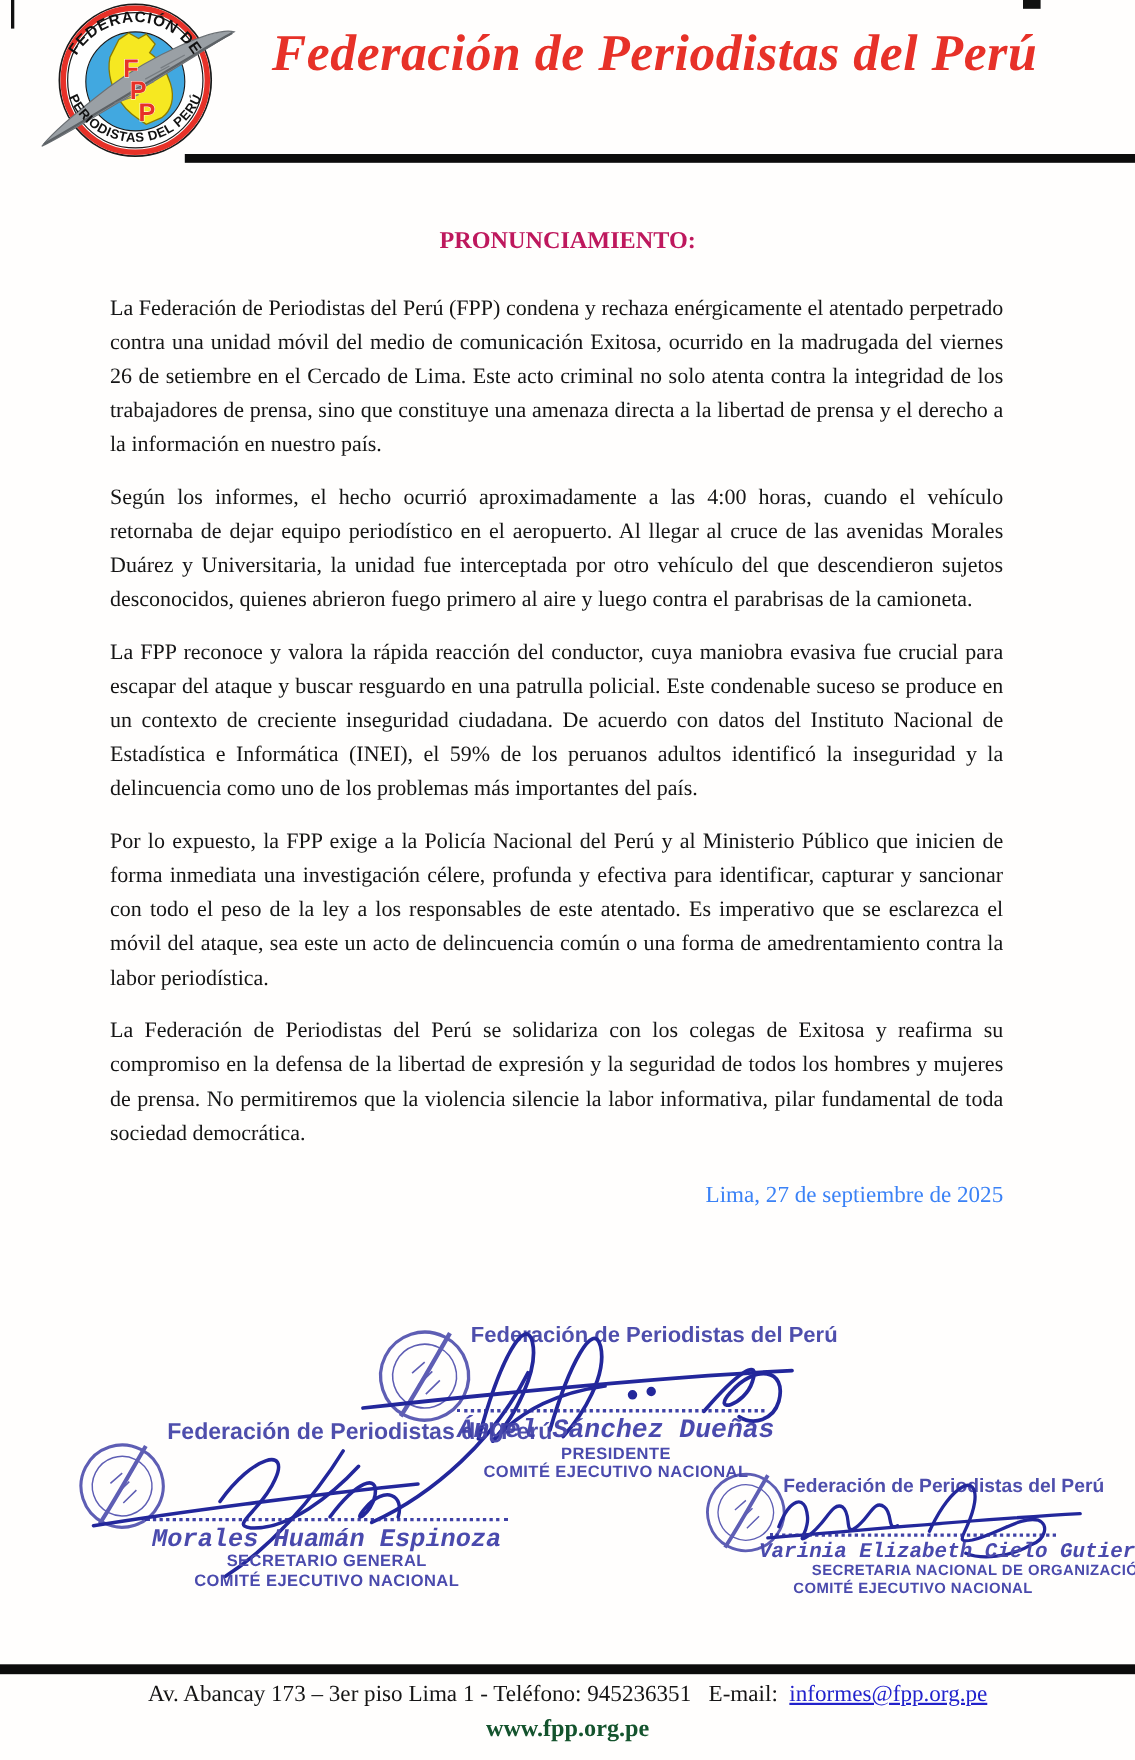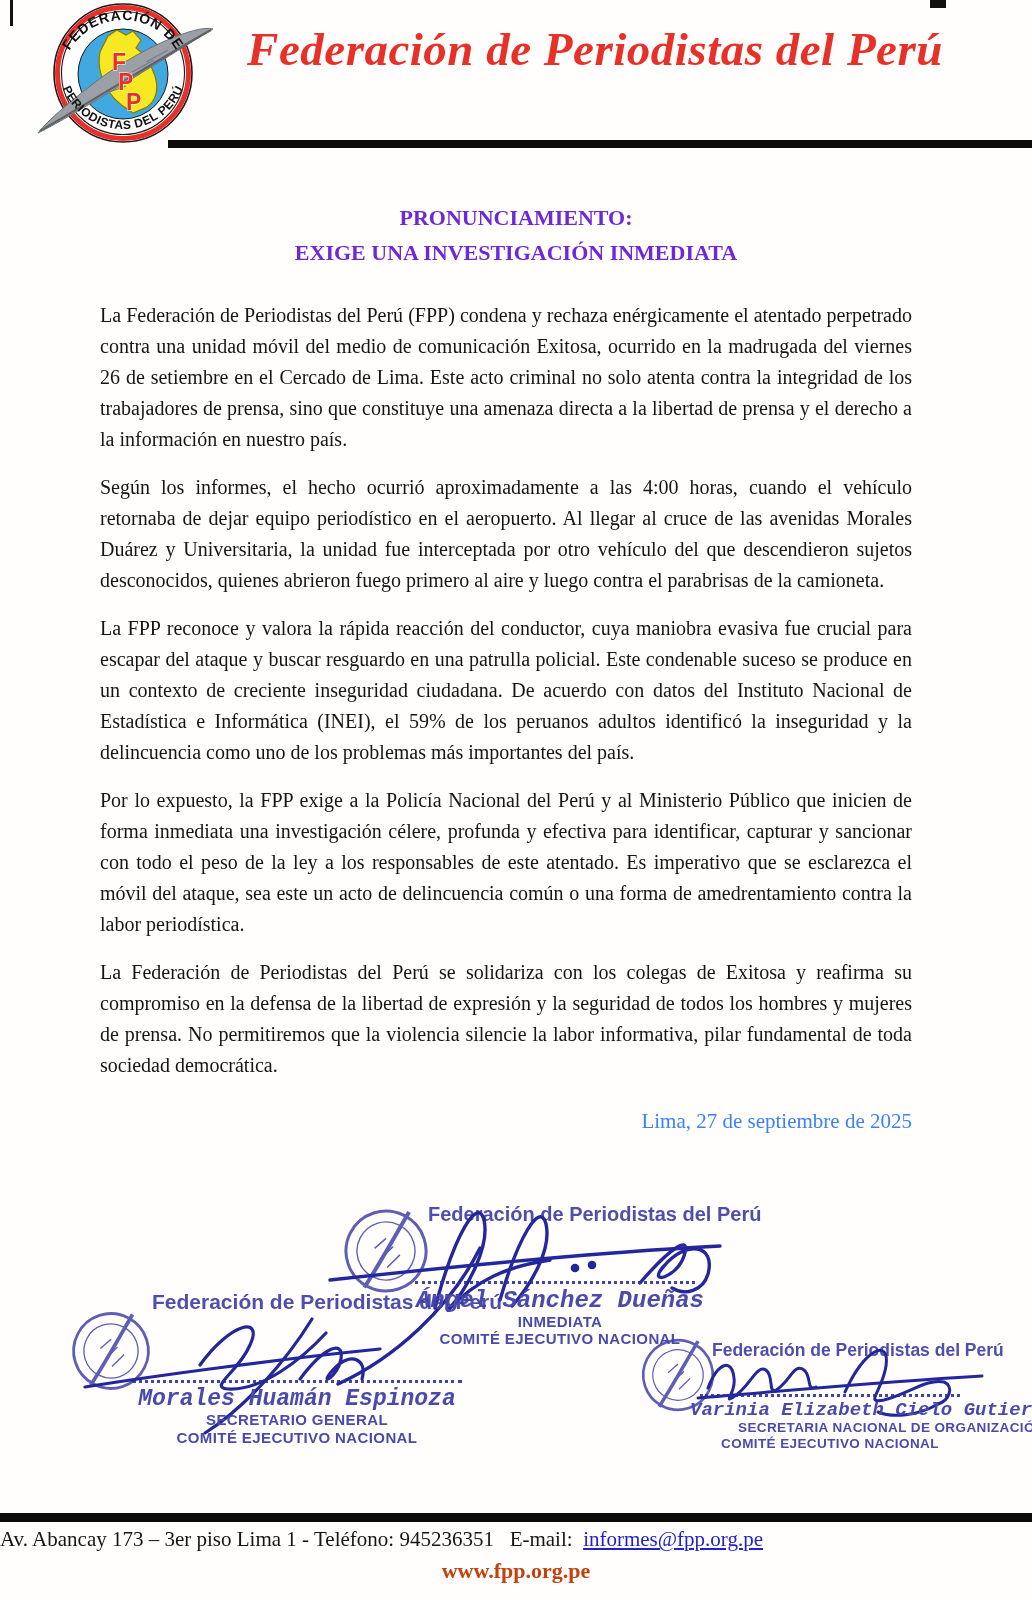--- a/index.html
+++ b/index.html
@@ -27,21 +27,21 @@
     margin-top:4px;letter-spacing:0.5px;
   }
   .header-rule{position:absolute;left:168px;top:140px;width:864px;height:8px;background:#0c0c0c;}
   .artifact-tl{position:absolute;left:10px;top:0;width:3px;height:26px;background:#111;}
   .artifact-tr{position:absolute;left:930px;top:0;width:16px;height:8px;background:#111;}
 
   
   .doc-body{position:absolute;left:0;top:200px;width:1032px;padding:0;}
   .doc-title{
     width:832px;margin:0 auto 0 100px;text-align:center;
-    font-weight:bold;font-size:22px;line-height:35px;color:#6d28d9;
+    font-weight:bold;font-size:22px;line-height:35px;color:#be185d;
   }
   .paragraphs{margin:30px 120px 0 100px;}
   .paragraphs p{
     margin:0 0 17px 0;
     font-size:20px;line-height:31px;
     text-align:justify;color:#151515;
   }
   .dateline{
     margin:28px 120px 0 100px;
     text-align:right;font-size:21px;color:#3b82f6;
@@ -66,27 +66,27 @@
   .sig-role,.sig-comm{
     position:absolute;
     font-family:"Liberation Sans", sans-serif;
     font-weight:bold;color:#4a4aad;
     white-space:nowrap;text-align:center;letter-spacing:.4px;
   }
 
   
   .footer-bar{position:absolute;left:0;top:1513px;width:1032px;height:9px;background:#0c0c0c;}
   .footer-line1{
-    position:absolute;left:0;top:1527px;width:1032px;text-align:left;
+    position:absolute;left:0;top:1527px;width:1032px;text-align:center;
     font-size:21px;color:#151515;
   }
   .footer-line1 .email{color:#2222cc;text-decoration:underline;cursor:pointer;}
   .footer-line2{
     position:absolute;left:0;top:1558px;width:1032px;text-align:center;
-    font-size:22px;font-weight:bold;color:#c2410c;
+    font-size:22px;font-weight:bold;color:#14532d;
   }
 </style>
 </head>
 <body>
 
 <div class="page">
 
   <div class="header">
     <div class="artifact-tl"></div>
     <div class="artifact-tr"></div>
@@ -129,21 +129,20 @@
 
     <div class="header-text">
       <div class="org-title">Federación de Periodistas del Perú</div>
     </div>
     <div class="header-rule"></div>
   </div>
 
   <div class="doc-body">
     <div class="doc-title">
       <div>PRONUNCIAMIENTO:</div>
-      <div>EXIGE UNA INVESTIGACIÓN INMEDIATA</div>
     </div>
     <div class="paragraphs">
       <p>La Federación de Periodistas del Perú (FPP) condena y rechaza enérgicamente el atentado perpetrado contra una unidad móvil del medio de comunicación Exitosa, ocurrido en la madrugada del viernes 26 de setiembre en el Cercado de Lima. Este acto criminal no solo atenta contra la integridad de los trabajadores de prensa, sino que constituye una amenaza directa a la libertad de prensa y el derecho a la información en nuestro país.</p>
       <p>Según los informes, el hecho ocurrió aproximadamente a las 4:00 horas, cuando el vehículo retornaba de dejar equipo periodístico en el aeropuerto. Al llegar al cruce de las avenidas Morales Duárez y Universitaria, la unidad fue interceptada por otro vehículo del que descendieron sujetos desconocidos, quienes abrieron fuego primero al aire y luego contra el parabrisas de la camioneta.</p>
       <p>La FPP reconoce y valora la rápida reacción del conductor, cuya maniobra evasiva fue crucial para escapar del ataque y buscar resguardo en una patrulla policial. Este condenable suceso se produce en un contexto de creciente inseguridad ciudadana. De acuerdo con datos del Instituto Nacional de Estadística e Informática (INEI), el 59% de los peruanos adultos identificó la inseguridad y la delincuencia como uno de los problemas más importantes del país.</p>
       <p>Por lo expuesto, la FPP exige a la Policía Nacional del Perú y al Ministerio Público que inicien de forma inmediata una investigación célere, profunda y efectiva para identificar, capturar y sancionar con todo el peso de la ley a los responsables de este atentado. Es imperativo que se esclarezca el móvil del ataque, sea este un acto de delincuencia común o una forma de amedrentamiento contra la labor periodística.</p>
       <p>La Federación de Periodistas del Perú se solidariza con los colegas de Exitosa y reafirma su compromiso en la defensa de la libertad de expresión y la seguridad de todos los hombres y mujeres de prensa. No permitiremos que la violencia silencie la labor informativa, pilar fundamental de toda sociedad democrática.</p>
     </div>
     <div class="dateline">Lima, 27 de septiembre de 2025</div>
   </div>
@@ -166,21 +165,21 @@
         <path d="M180 112 C 198 50, 220 12, 226 36 C 232 62, 210 98, 192 118"></path>
         <path d="M10 92 C 120 80, 280 64, 400 58"></path>
         <path d="M320 95 C 350 60, 372 45, 364 68 C 357 90, 326 98, 344 78 C 366 52, 396 56, 388 86 C 383 103, 365 108, 352 100"></path>
         <path d="M160 60 C 130 120, 75 170, 18 196"></path>
         <circle cx="255" cy="80" r="2.6" fill="#23279b"></circle>
         <circle cx="272" cy="77" r="2.6" fill="#23279b"></circle>
       </g>
     </svg>
     <div class="dotline" style="left:415px;top:1281px;width:280px;"></div>
     <div class="sig-name" style="left:415px;top:1287px;width:290px;font-size:24px;">Ángel Sánchez Dueñas</div>
-    <div class="sig-role" style="left:415px;top:1313px;width:290px;font-size:15px;">INMEDIATA</div>
+    <div class="sig-role" style="left:415px;top:1313px;width:290px;font-size:15px;">PRESIDENTE</div>
     <div class="sig-comm" style="left:415px;top:1330px;width:290px;font-size:15px;">COMITÉ EJECUTIVO NACIONAL</div>
 
     <svg class="sig-ink" style="left:68px;top:1308px;" width="86" height="86" viewBox="0 0 92 92" opacity="0.85">
       <g transform="rotate(-18 46 46)" stroke="#4343a8" fill="none">
         <circle cx="46" cy="46" r="40" stroke-width="3"></circle>
         <circle cx="46" cy="46" r="29" stroke-width="1.4"></circle>
         <path d="M14,74 C34,58 62,32 80,16" stroke-width="4"></path>
         <path d="M36,40 L50,34 M38,52 L54,44 M42,62 L58,54" stroke-width="1.5"></path>
       </g>
     </svg>

